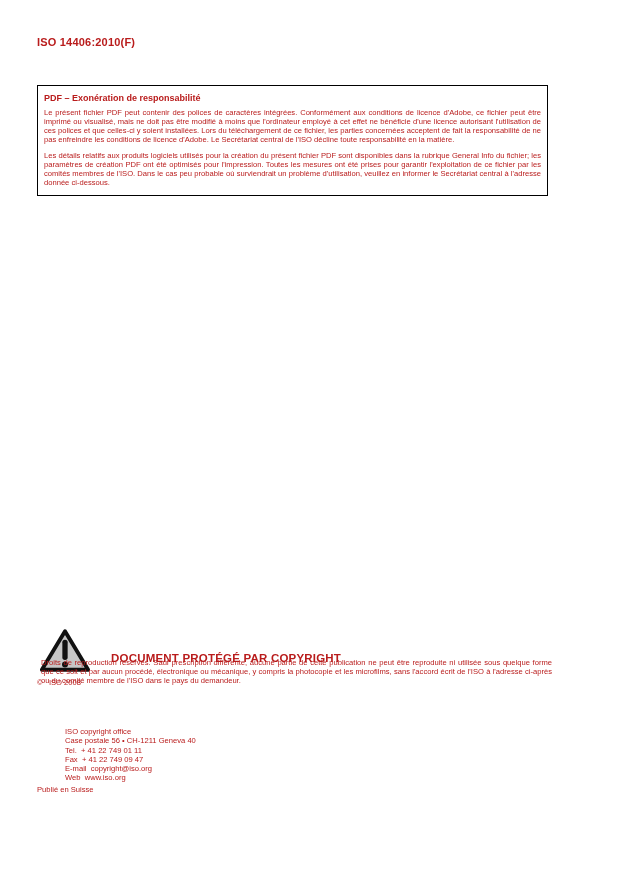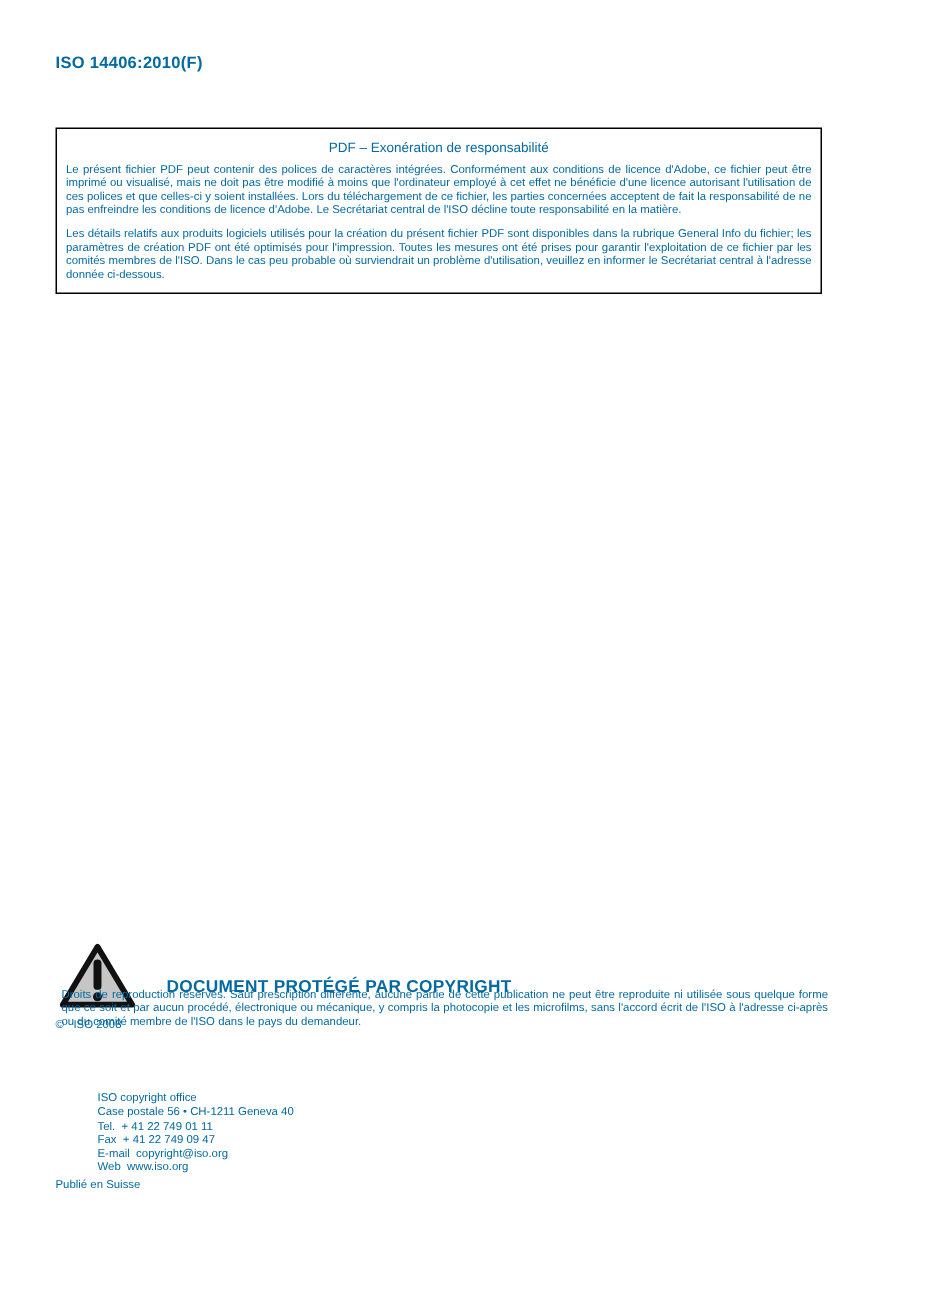--- a/index.html
+++ b/index.html
@@ -2,44 +2,43 @@
 <html><head>
 <meta charset="utf-8">
 <style>
   html, body { margin: 0; padding: 0; background: #ffffff; }
   .page {
     position: relative;
     width: 620px;
     height: 877px;
     background: #ffffff;
     font-family: "Liberation Sans", sans-serif;
-    color: #0369a1;
+    color: #b91c1c;
     overflow: hidden;
   }
   .header {
     position: absolute;
     left: 37px;
     top: 36px;
     font-size: 11px;
     font-weight: bold;
     letter-spacing: 0.2px;
   }
   .disclaimer-box {
     position: absolute;
     left: 37px;
     top: 85px;
     width: 511px;
     box-sizing: border-box;
     border: 1px solid #000000;
     padding: 6px 6px 8px 6px;
   }
   .box-title {
-    text-align: center;
     font-size: 9px;
-    font-weight: normal;
+    font-weight: bold;
     margin: 1px 0 5px 0;
   }
   .box-para {
     font-size: 7.6px;
     line-height: 9.1px;
     text-align: justify;
     margin: 0 0 6.5px 0;
   }
   .box-para:last-child { margin-bottom: 0; }
   .copyright-banner {

